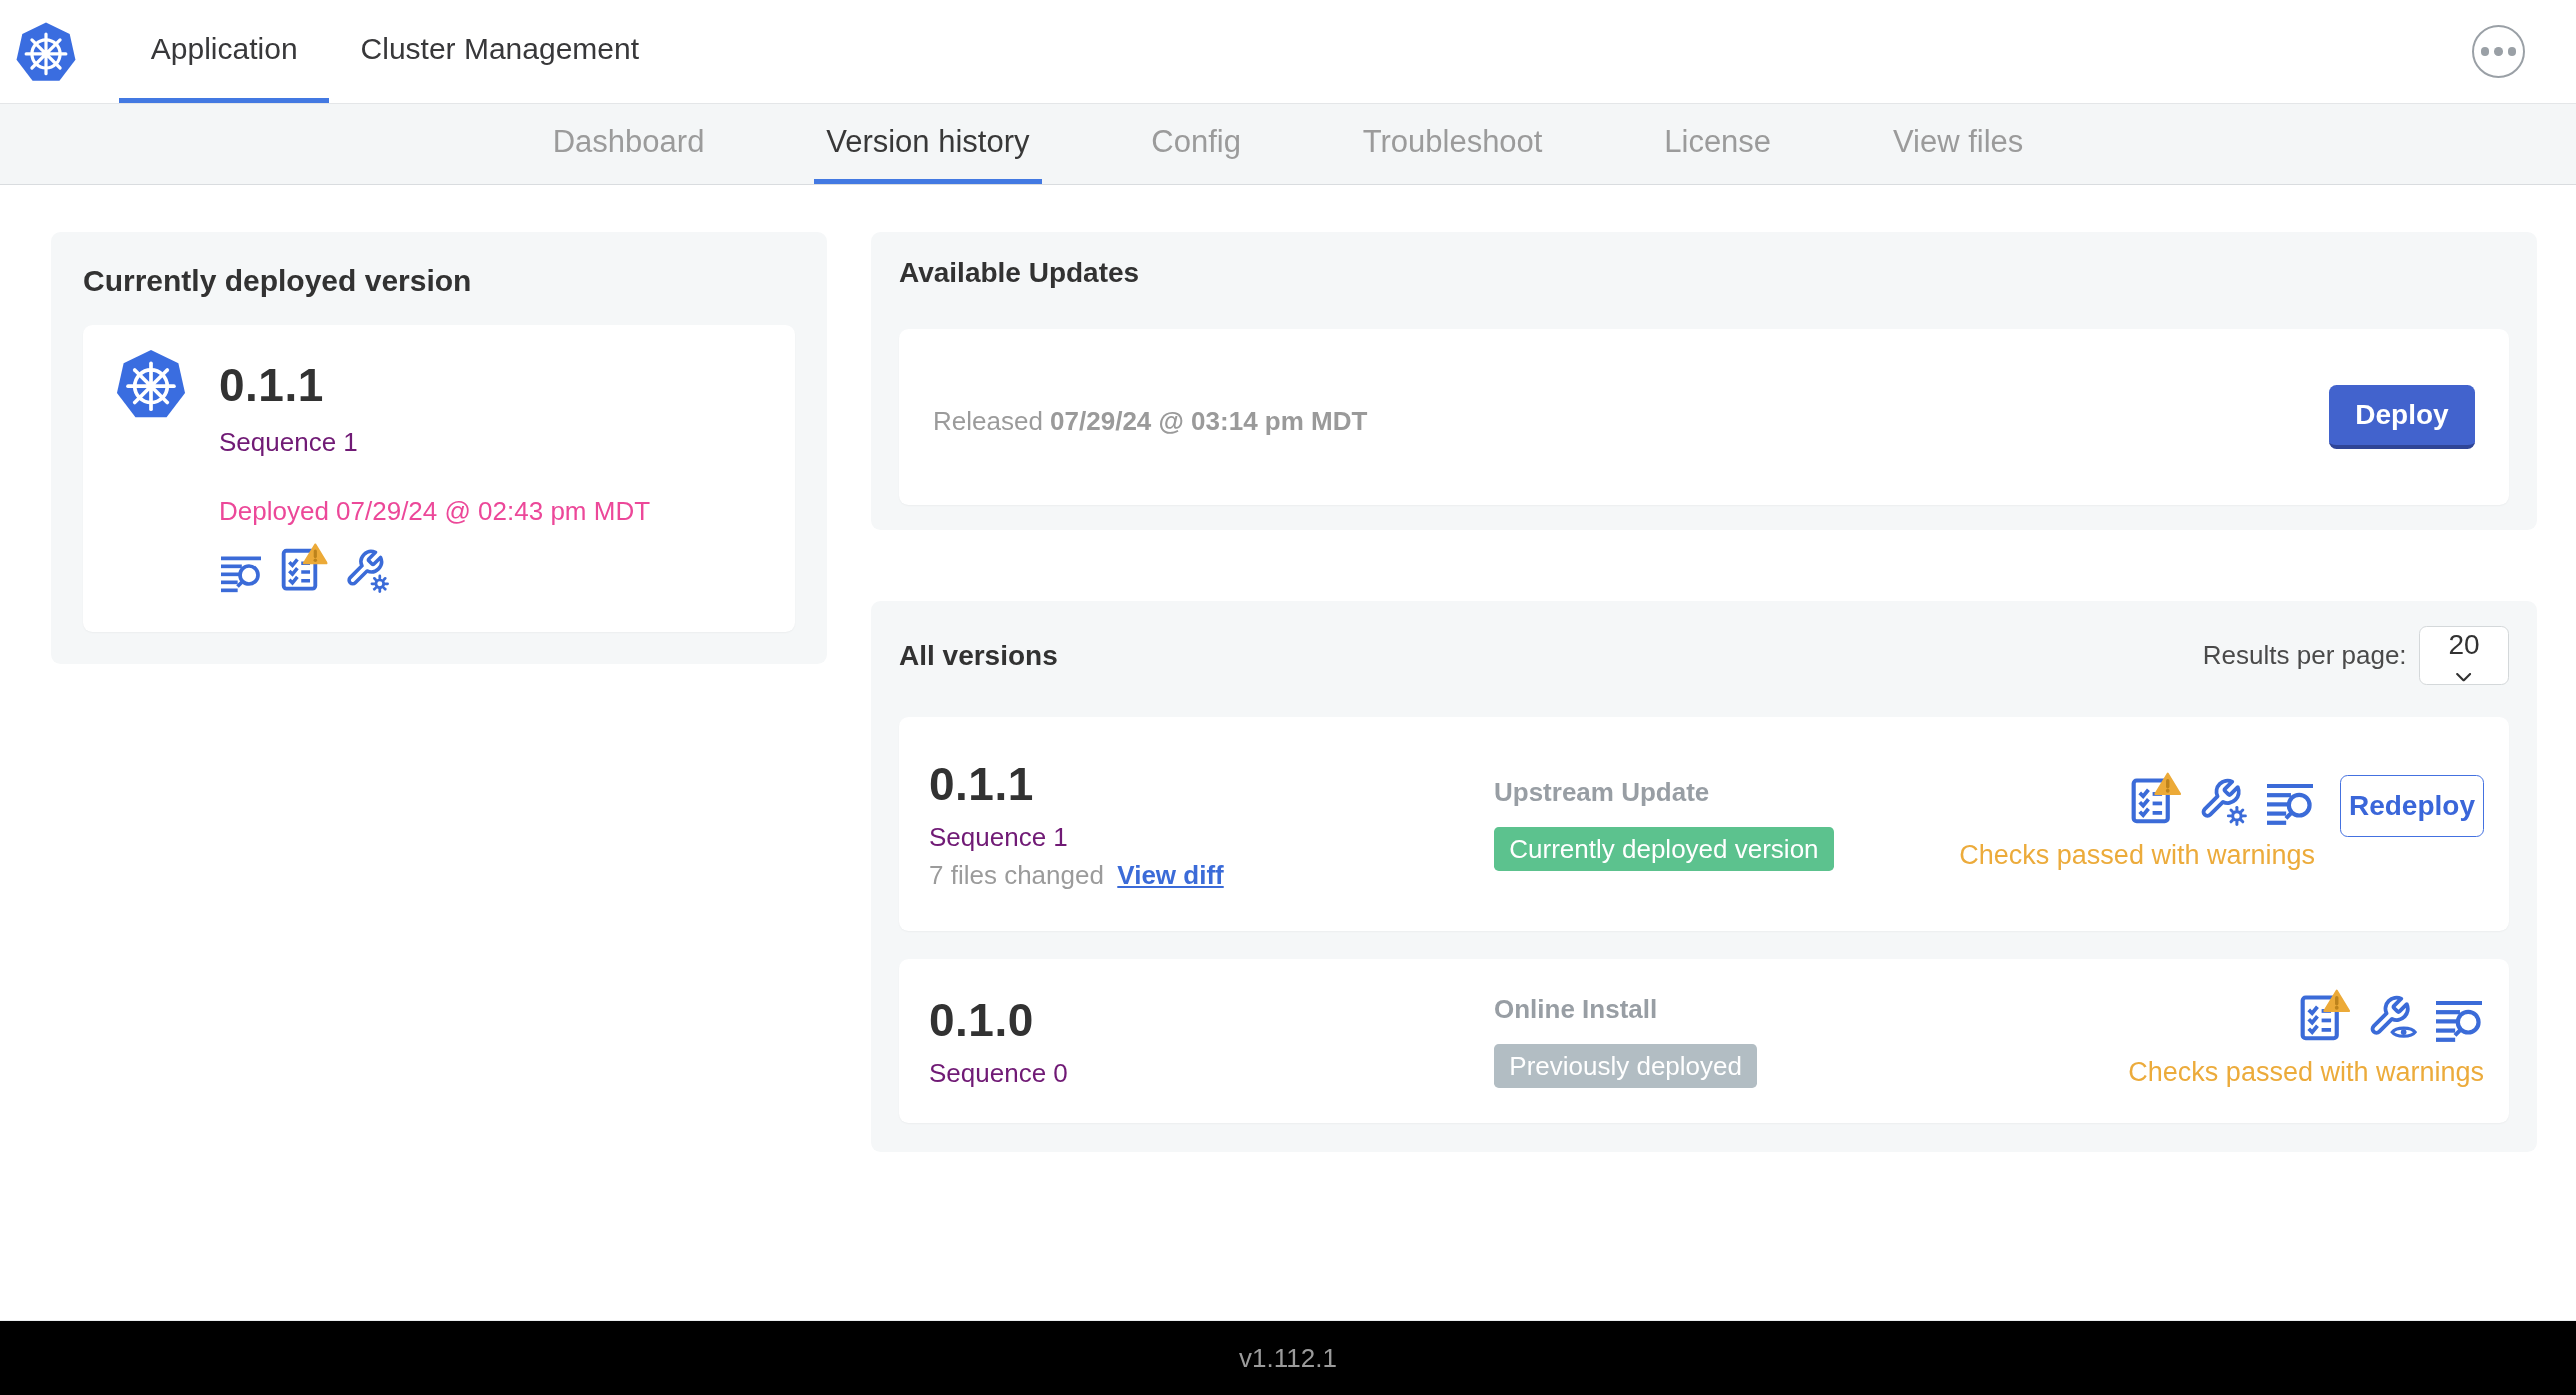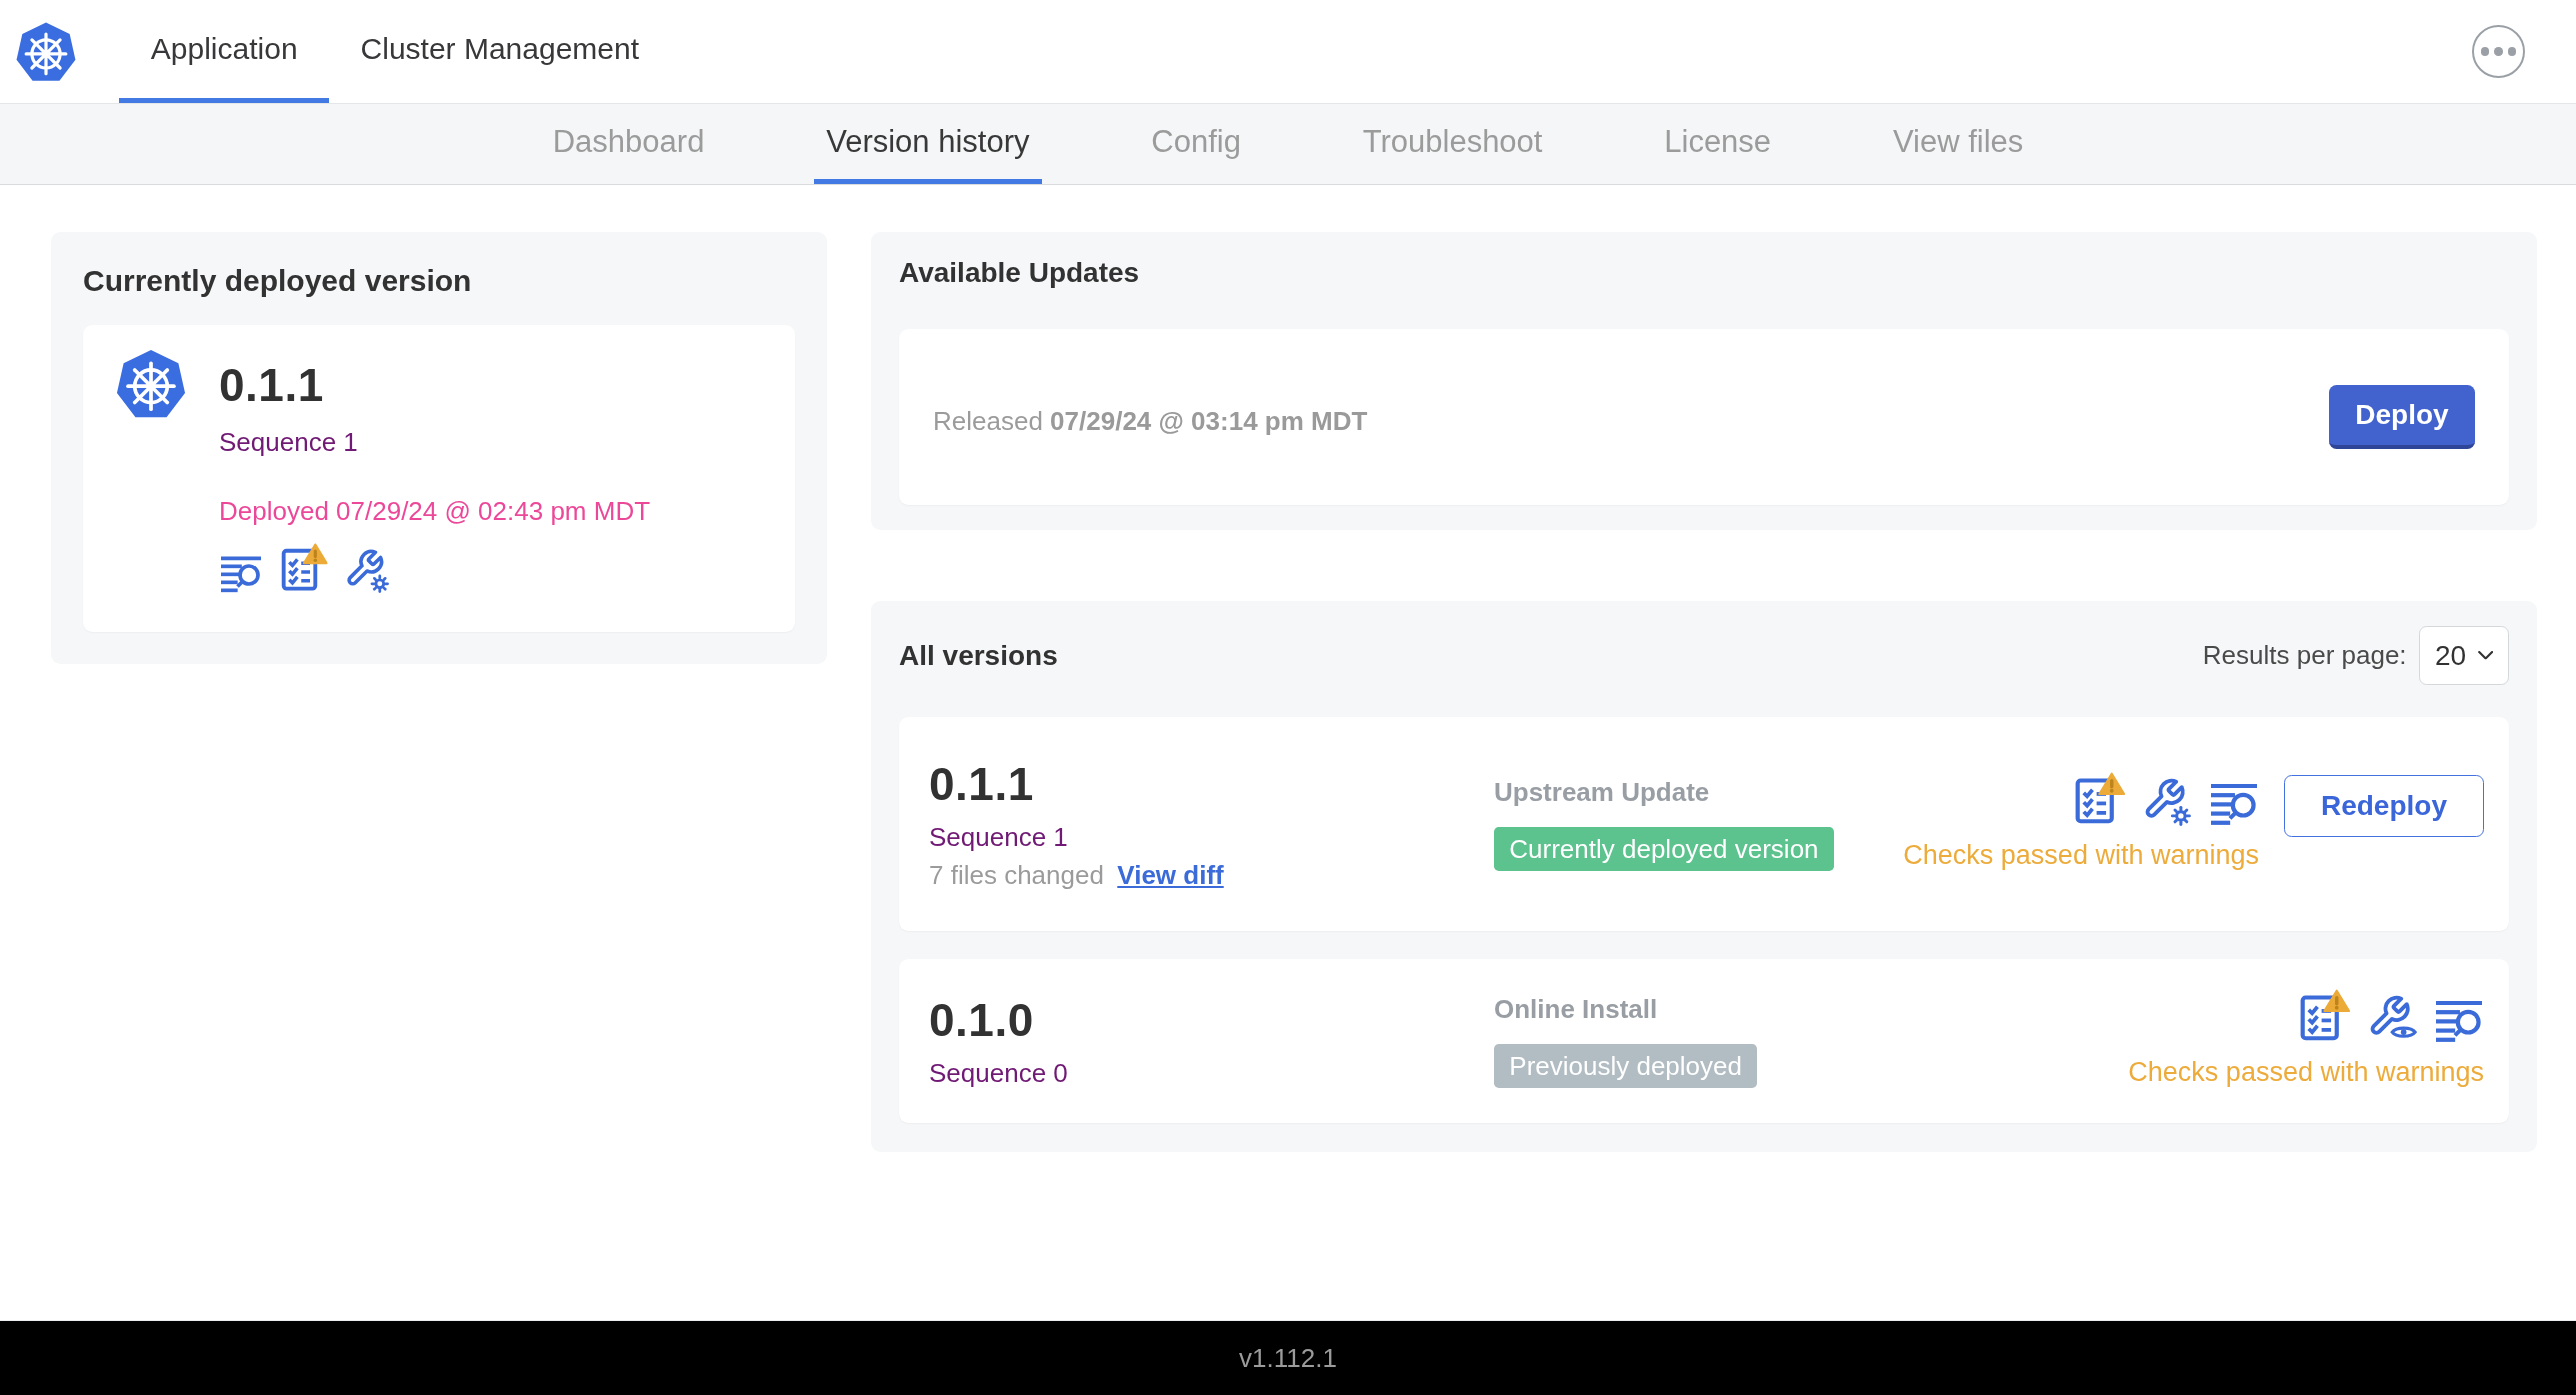--- a/index.html
+++ b/index.html
@@ -49,40 +49,40 @@
   .section-title { font-size:28px; font-weight:600; color:#323232; }
   .available-inner { margin-top:40px; background:#fff; border-radius:9.5px; height:176px; padding:0 34px 0 34px; display:flex; align-items:center; justify-content:space-between; box-shadow:0 1px 1.9px rgba(0,0,0,0.04); }
   .released-line { font-size:26px; color:#9b9b9b; margin-top:9.5px; }
   .released-line b { font-weight:700; color:#9a9a9a; }
   .deploy-btn { width:146px; height:64px; background:#4263cd; border:none; border-bottom:4.8px solid #2f4597; border-radius:7.6px; color:#fff; font-size:28px; font-weight:700; font-family:inherit; cursor:pointer; }
 
   .allv-card { padding:25px 28px 29px 28px; }
   .allv-header { display:flex; align-items:center; justify-content:space-between; }
   .rpp { display:flex; align-items:center; gap:12.4px; }
   .rpp-label { font-size:26px; color:#4a4a4a; }
-  .rpp-select { width:90px; height:59px; background:#fff; border:1.9px solid #d4d8da; border-radius:7.6px; display:flex; align-items:center; justify-content:center; gap:11.5px; font-size:28px; color:#323232; cursor:pointer; }
+  .rpp-select { width:90px; height:59px; background:#fff; border:1.9px solid #d4d8da; border-radius:7.6px; display:flex; align-items:center; justify-content:center; gap:11.5px; font-size:28px; color:#323232; cursor:pointer;flex-direction:column; }
 
   .version-rows { margin-top:32px; display:flex; flex-direction:column; gap:28px; }
   .version-row { background:#fff; border-radius:9.5px; display:flex; align-items:center; padding:0 25px 0 30px; box-shadow:0 1px 1.9px rgba(0,0,0,0.04); }
   .row-1 { height:214px; }
   .row-2 { height:164px; }
   .row-left { width:565px; flex-shrink:0; }
   .files-line { display:flex; align-items:baseline; gap:13.4px; margin-top:6.7px; }
   .files-changed { font-size:26px; color:#9b9b9b; }
   .view-diff { font-size:26px; font-weight:600; color:#3b6bd8; text-decoration:underline; cursor:pointer; }
   .row-mid { flex:1; }
   .source-label { font-size:26px; font-weight:600; color:#989ea4; }
   .badge { display:inline-block; margin-top:19px; padding:6.7px 15.3px; border-radius:4.8px; font-size:26px; color:#fff; }
   .badge-green { background:#5cc28e; }
   .badge-gray { background:#b2bdc3; }
   .row-right { display:flex; align-items:flex-start; gap:25px; }
   .checks-col { display:flex; flex-direction:column; align-items:flex-end; }
   .icons-row { display:flex; align-items:flex-end; gap:17px; }
   .checks-text { margin-top:12.4px; font-size:27px; color:#ecab3b; cursor:pointer; }
-  .redeploy-btn { height:62px; padding:0 36px; margin-top:-1.9px; background:#fff; border:1.9px solid #4471e0; border-radius:7.6px; color:#3a66d9; font-size:28px; font-weight:600; font-family:inherit; cursor:pointer; }
+  .redeploy-btn { height:62px; padding:0 8px; margin-top:-1.9px; background:#fff; border:1.9px solid #4471e0; border-radius:7.6px; color:#3a66d9; font-size:28px; font-weight:600; font-family:inherit; cursor:pointer; }
 
   
   .footer { height:76px; background:#000000; border-top:1px solid #ebedef; display:flex; align-items:center; justify-content:center; flex-shrink:0; }
   .footer-version { font-size:26px; color:#9b9b9b; }
 
   .icon-fs-sm { width:44px; height:40px; }
   .icon-cl-sm { width:50px; height:53px; margin-top:-7.6px; }
   .icon-wr-sm { width:46px; height:46px; }
   .icon-fs-md { width:50px; height:46px; }
   .icon-cl-md { width:53px; height:57px; margin-top:-7.6px; }

